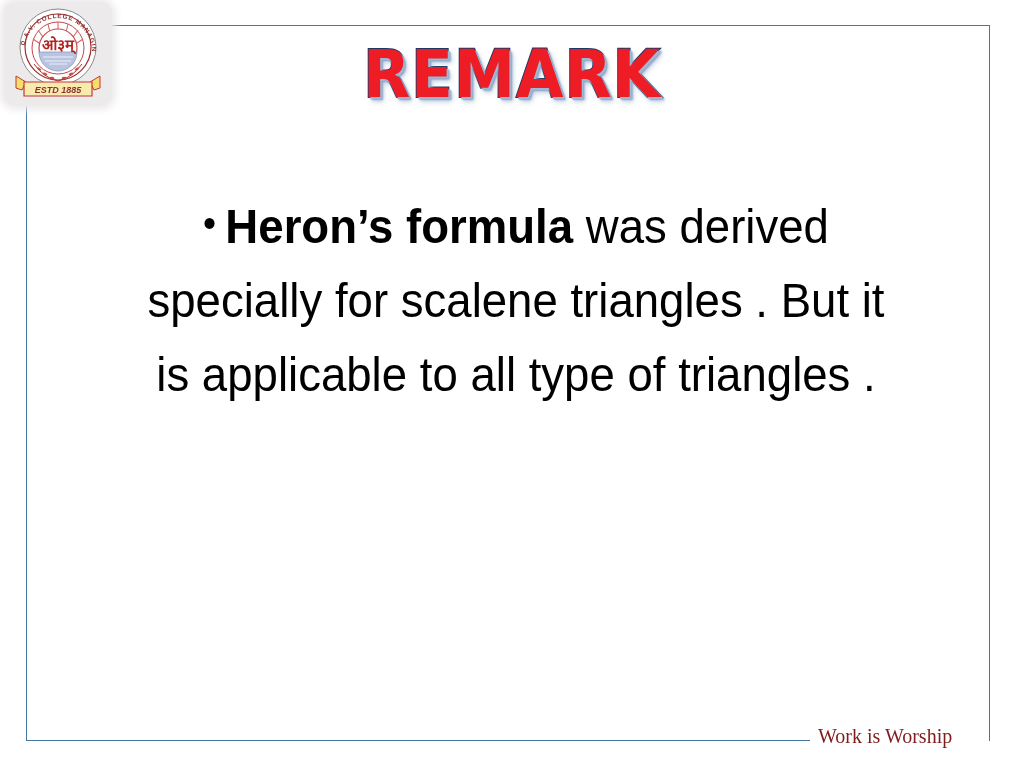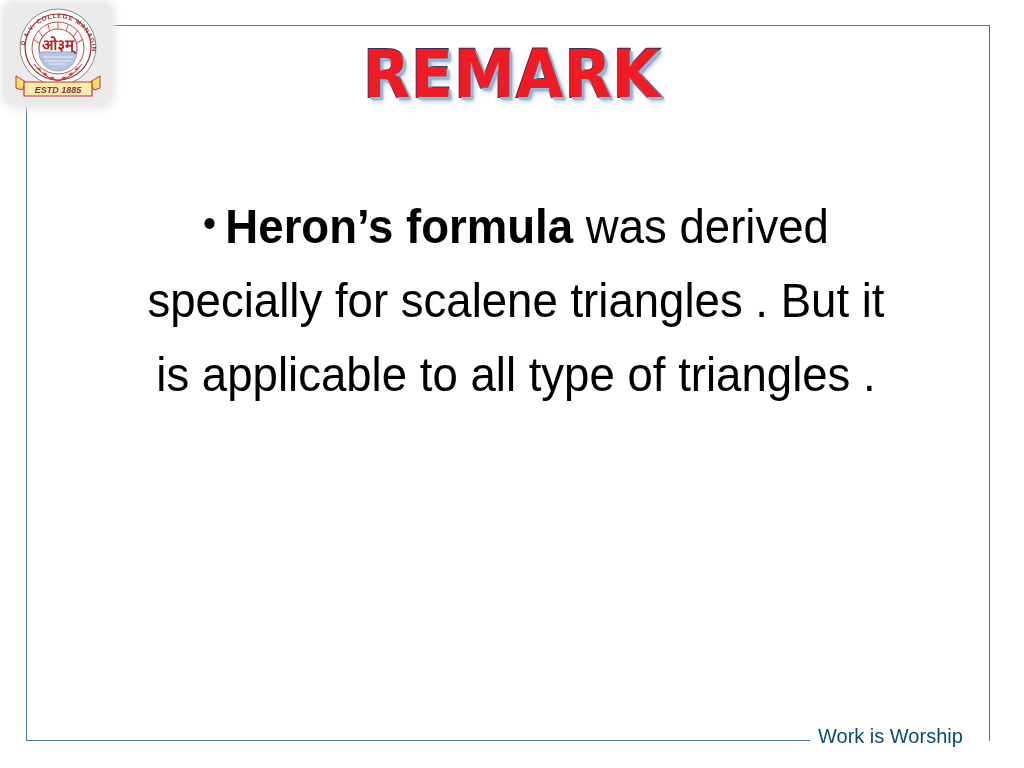--- a/index.html
+++ b/index.html
@@ -101,23 +101,23 @@
   }
   #body-block .strong {
     font-weight: bold;
   }
 
   
   #footer-text {
     position: absolute;
     left: 818px;
     top: 725px;
-    font-family: Liberation Sans, sans-serif;
+    font-family: Liberation Serif, serif;
     font-size: 20px;
-    color: #0c4a6e;
+    color: #7f1d1d;
     white-space: nowrap;
   }
 </style>
 </head>
 <body>
 
 <div id="slide">
 
   <div class="frame-line" id="frame-top"></div>
   <div class="frame-line" id="frame-right"></div>

